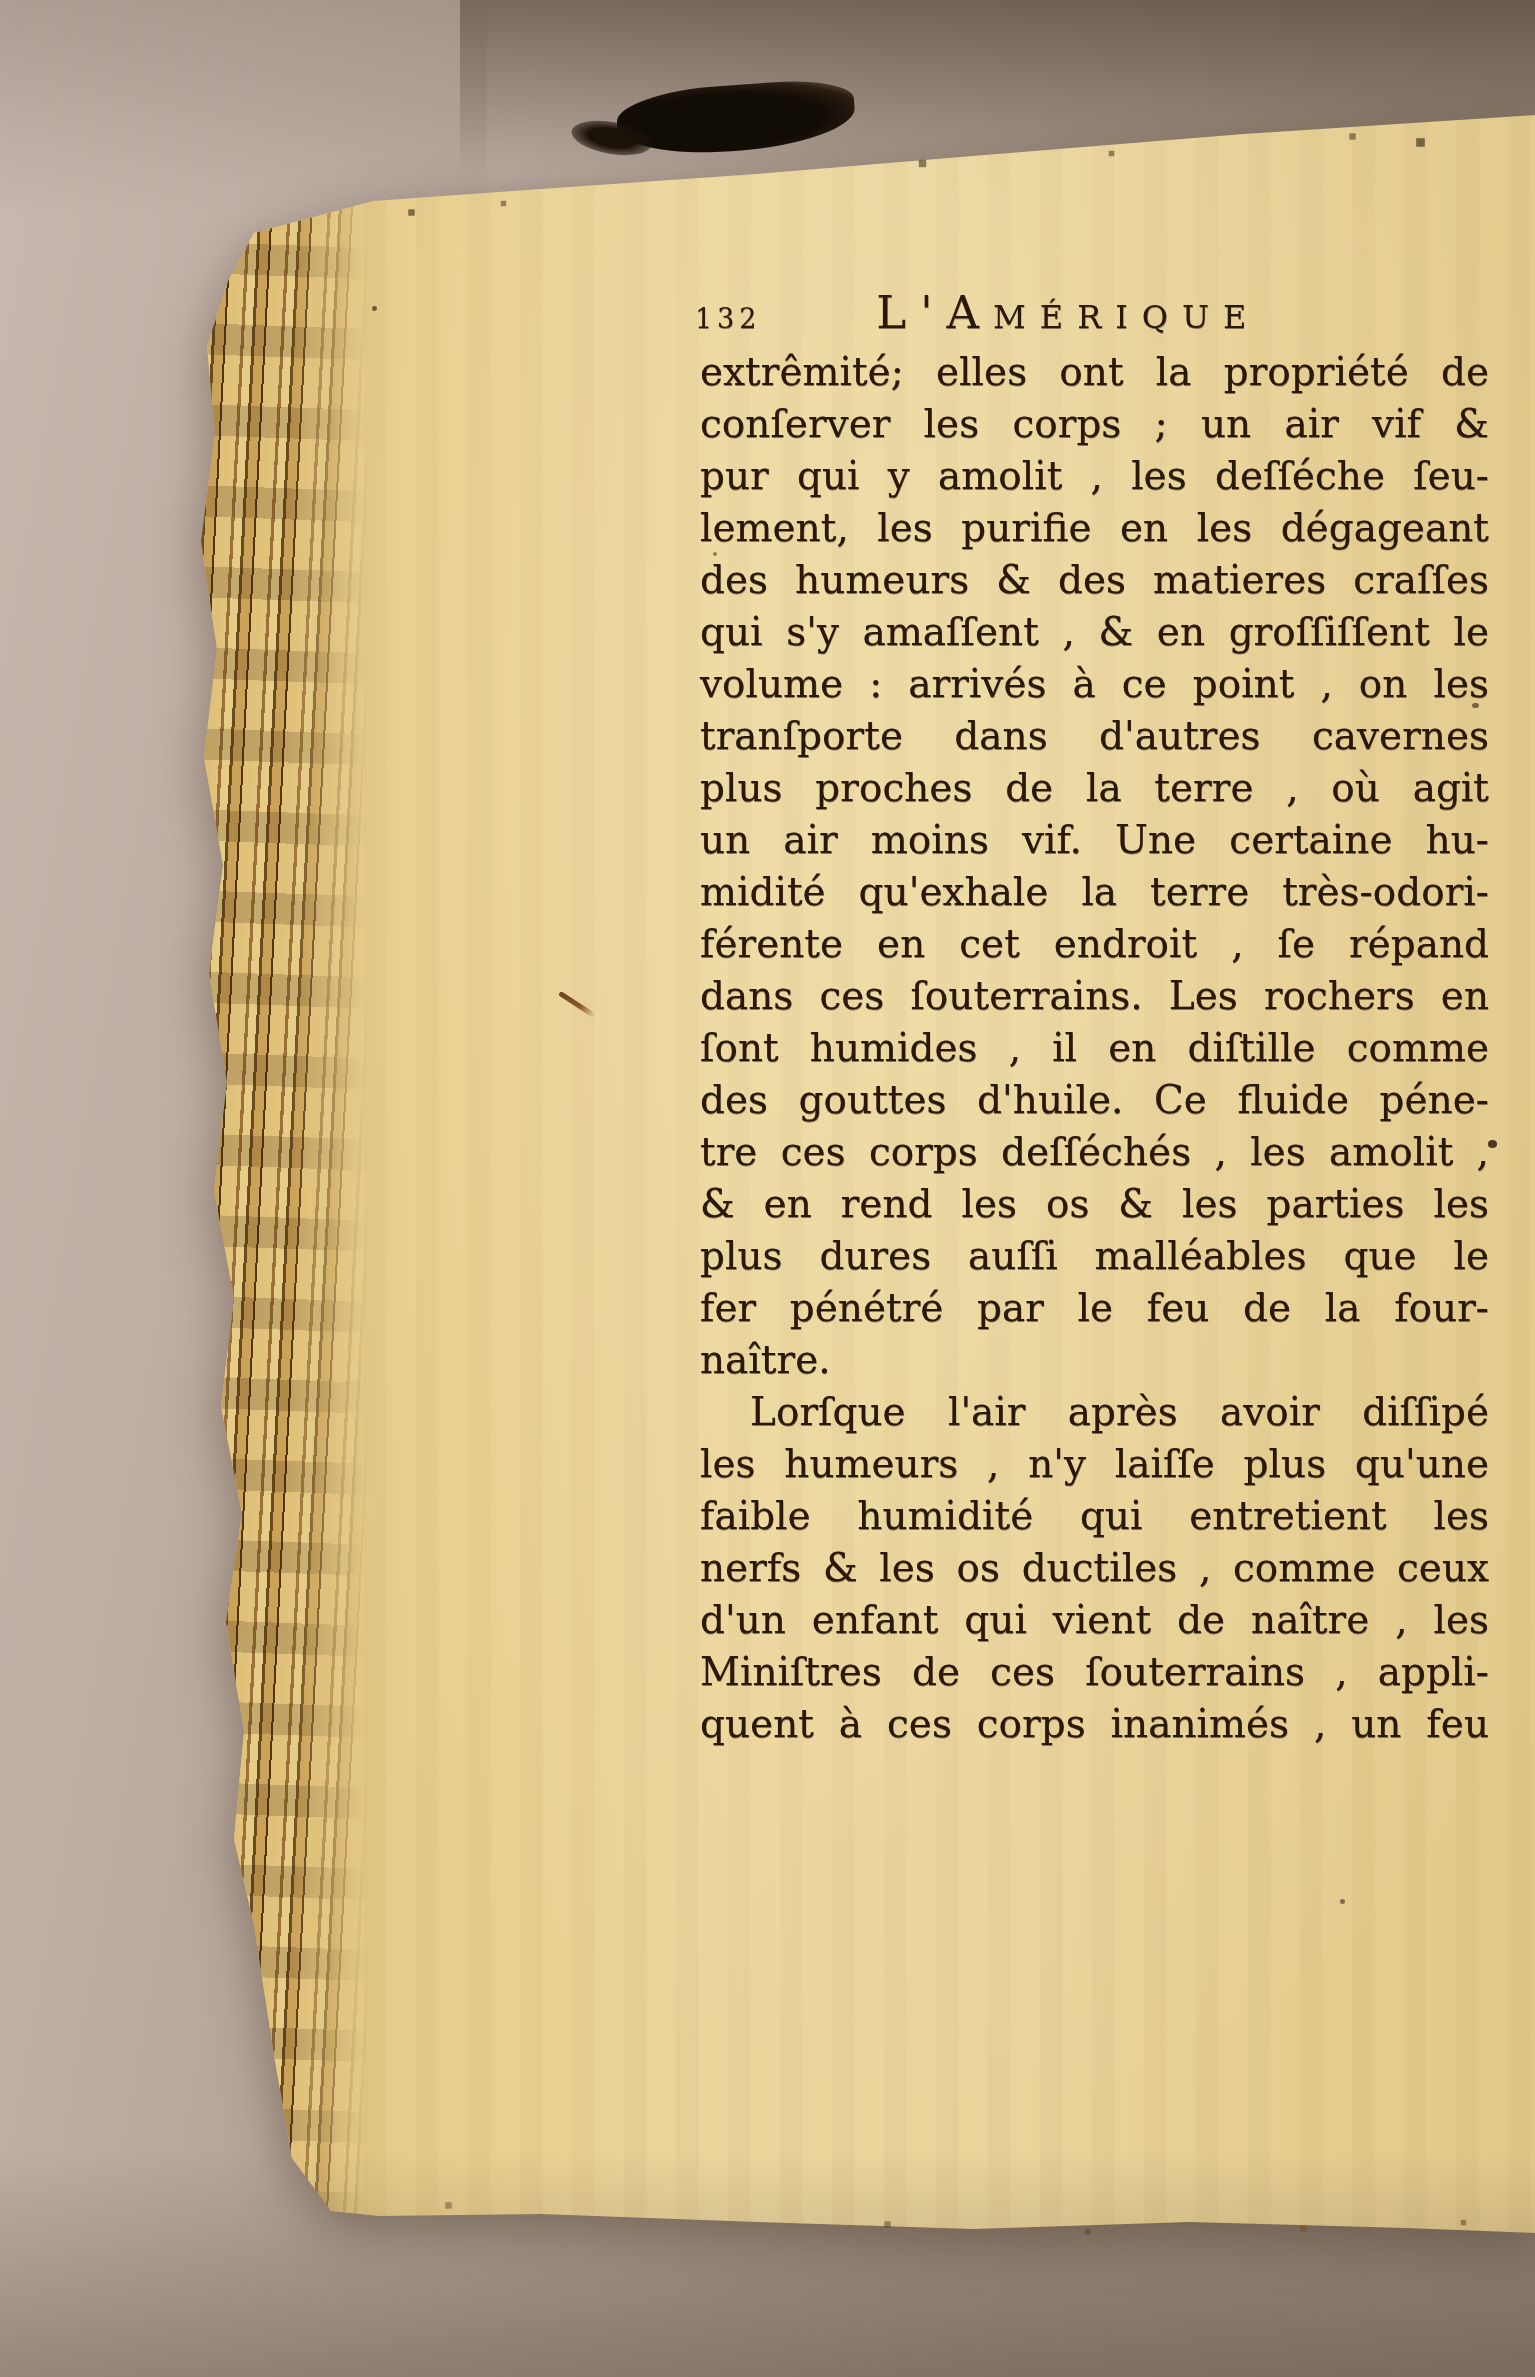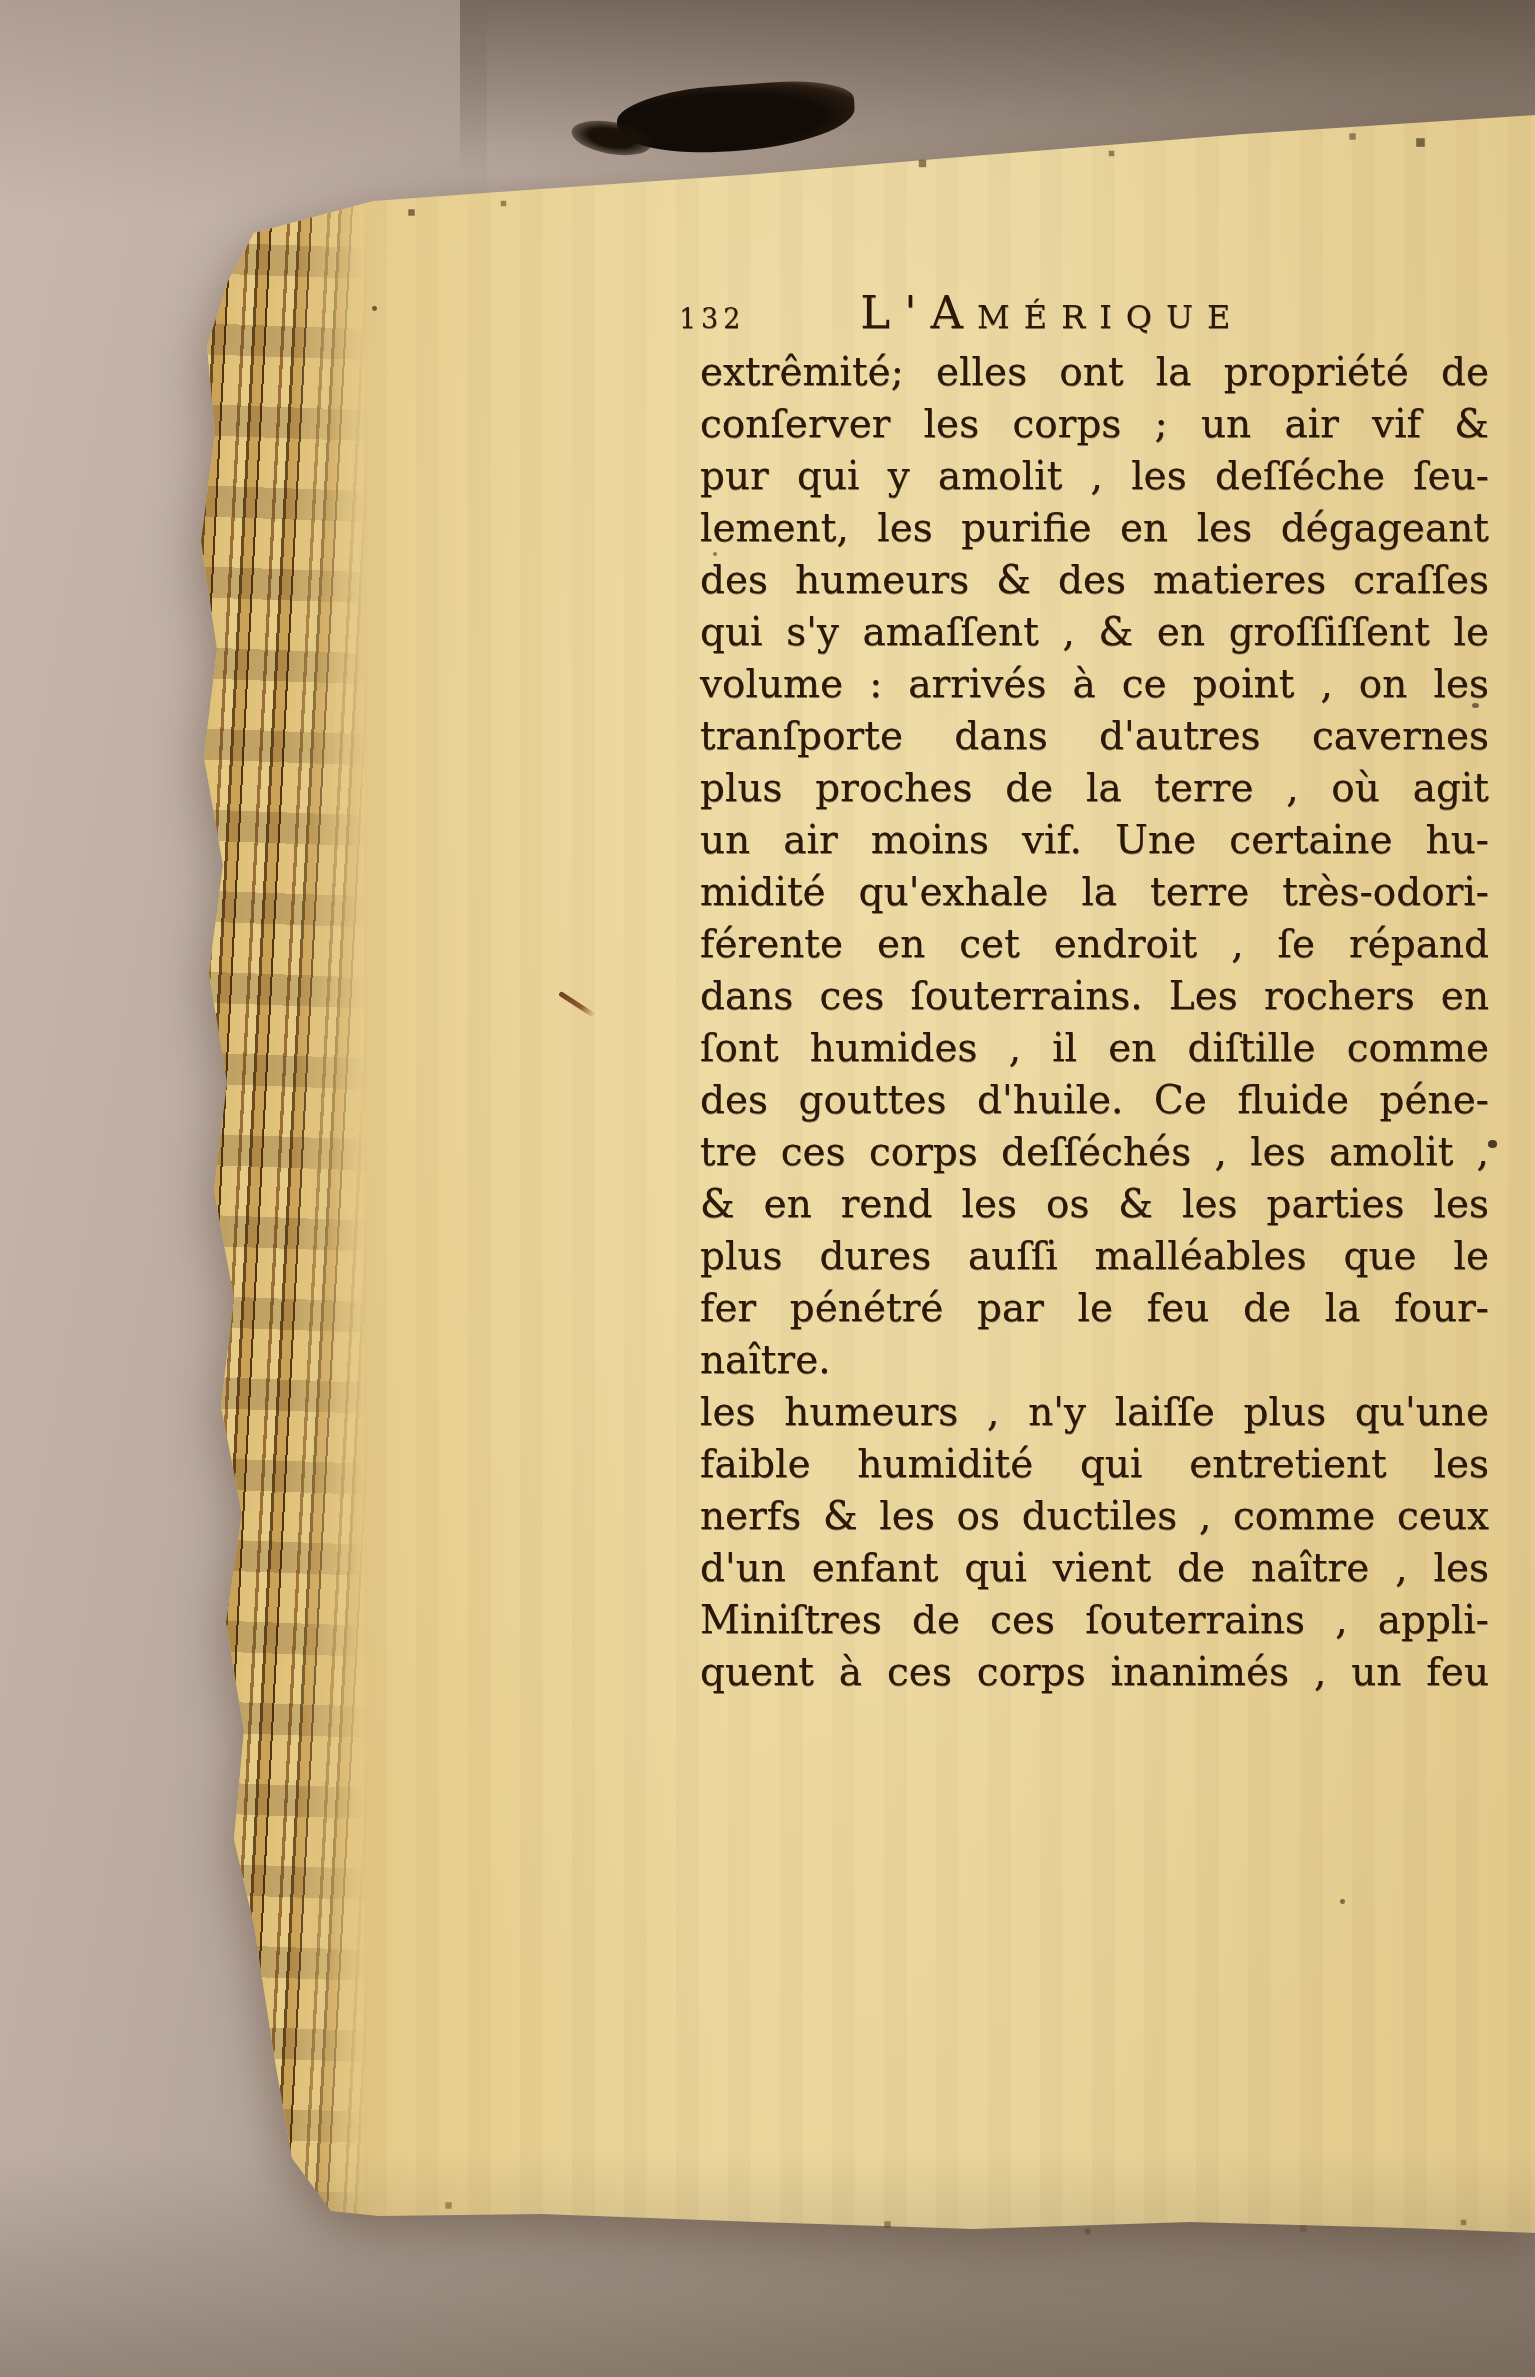--- a/index.html
+++ b/index.html
@@ -82,21 +82,21 @@
   .textblock{position:absolute;left:700px;top:346px;width:789px;color:var(--ink);
     font-size:39px;line-height:52px;
     text-shadow:0.3px 0.5px 0 rgba(36,20,8,.5),-0.2px -0.2px 0 rgba(36,20,8,.3);}
   .line{width:100%;text-align:justify;text-align-last:left;white-space:normal;}
   .line.just{text-align-last:justify;}
   .line.indent{text-indent:50px;}
 
   .header{position:absolute;left:664px;top:286px;width:789px;color:var(--ink);
     display:flex;align-items:baseline;
     text-shadow:0.3px 0.5px 0 rgba(36,20,8,.5);}
-  .folio{font-size:27px;letter-spacing:4.9px;margin-left:15px;}
+  .folio{font-size:27px;letter-spacing:4.9px;margin-left:31px;}
   .running-title{font-size:45px;font-variant:small-caps;letter-spacing:14px;margin-left:115px;}
 </style>
 </head>
 <body>
 
 <div id="scene">
   <div class="backdrop"></div>
   <div class="backdrop-top-shade"></div>
   <div class="backdrop-corner-shade"></div>
 
@@ -137,20 +137,21 @@
       <div class="line just">midité qu'exhale la terre très-odori-</div>
       <div class="line just">férente en cet endroit , ſe répand</div>
       <div class="line just">dans ces ſouterrains. Les rochers en</div>
       <div class="line just">ſont humides , il en diſtille comme</div>
       <div class="line just">des gouttes d'huile. Ce fluide péne-</div>
       <div class="line just">tre ces corps deſſéchés , les amolit ,</div>
       <div class="line just">&amp; en rend les os &amp; les parties les</div>
       <div class="line just">plus dures auſſi malléables que le</div>
       <div class="line just">fer pénétré par le feu de la four-</div>
       <div class="line">naître.</div>
+      <div class="line just indent">Lorſque l'air après avoir diſſipé</div>
       <div class="line just">les humeurs , n'y laiſſe plus qu'une</div>
       <div class="line just">faible humidité qui entretient les</div>
       <div class="line just">nerfs &amp; les os ductiles , comme ceux</div>
       <div class="line just">d'un enfant qui vient de naître , les</div>
       <div class="line just">Miniſtres de ces ſouterrains , appli-</div>
       <div class="line just">quent à ces corps inanimés , un feu</div>
     </div>
 </div>
 
 

